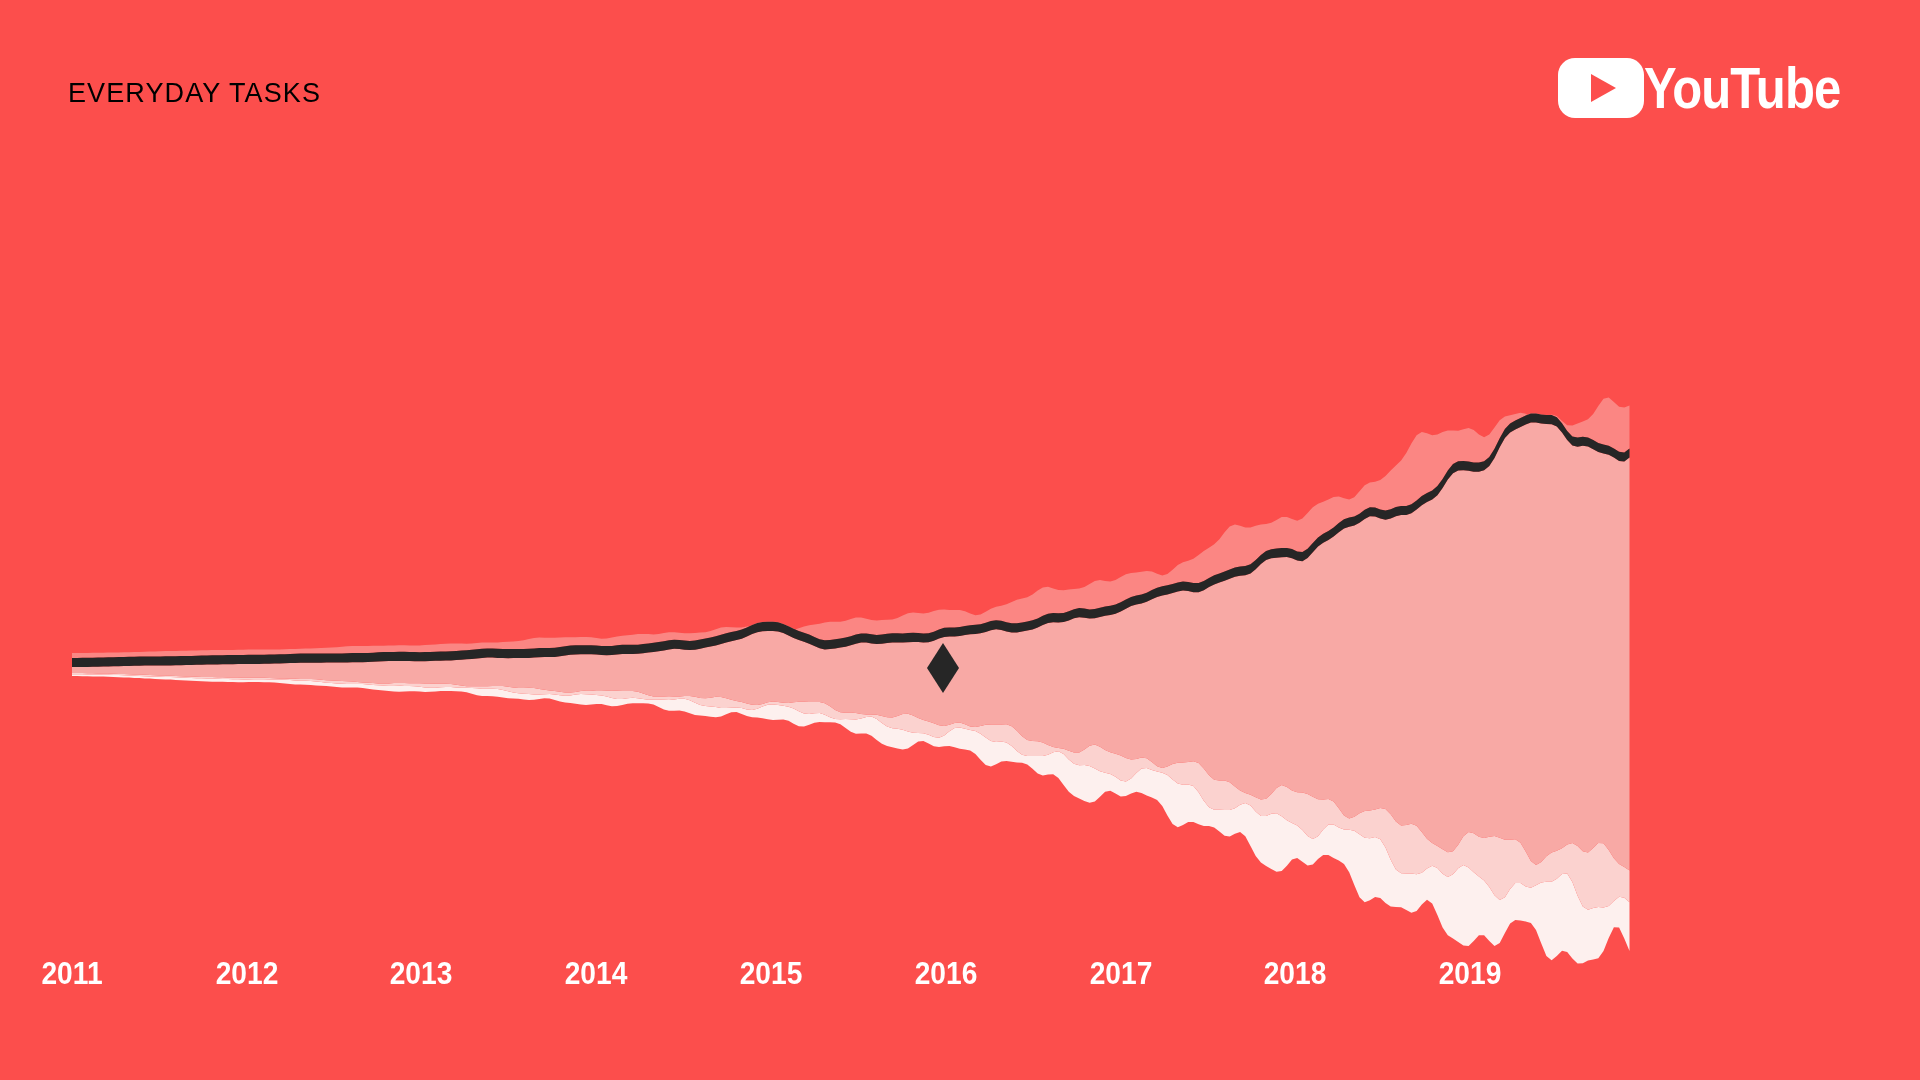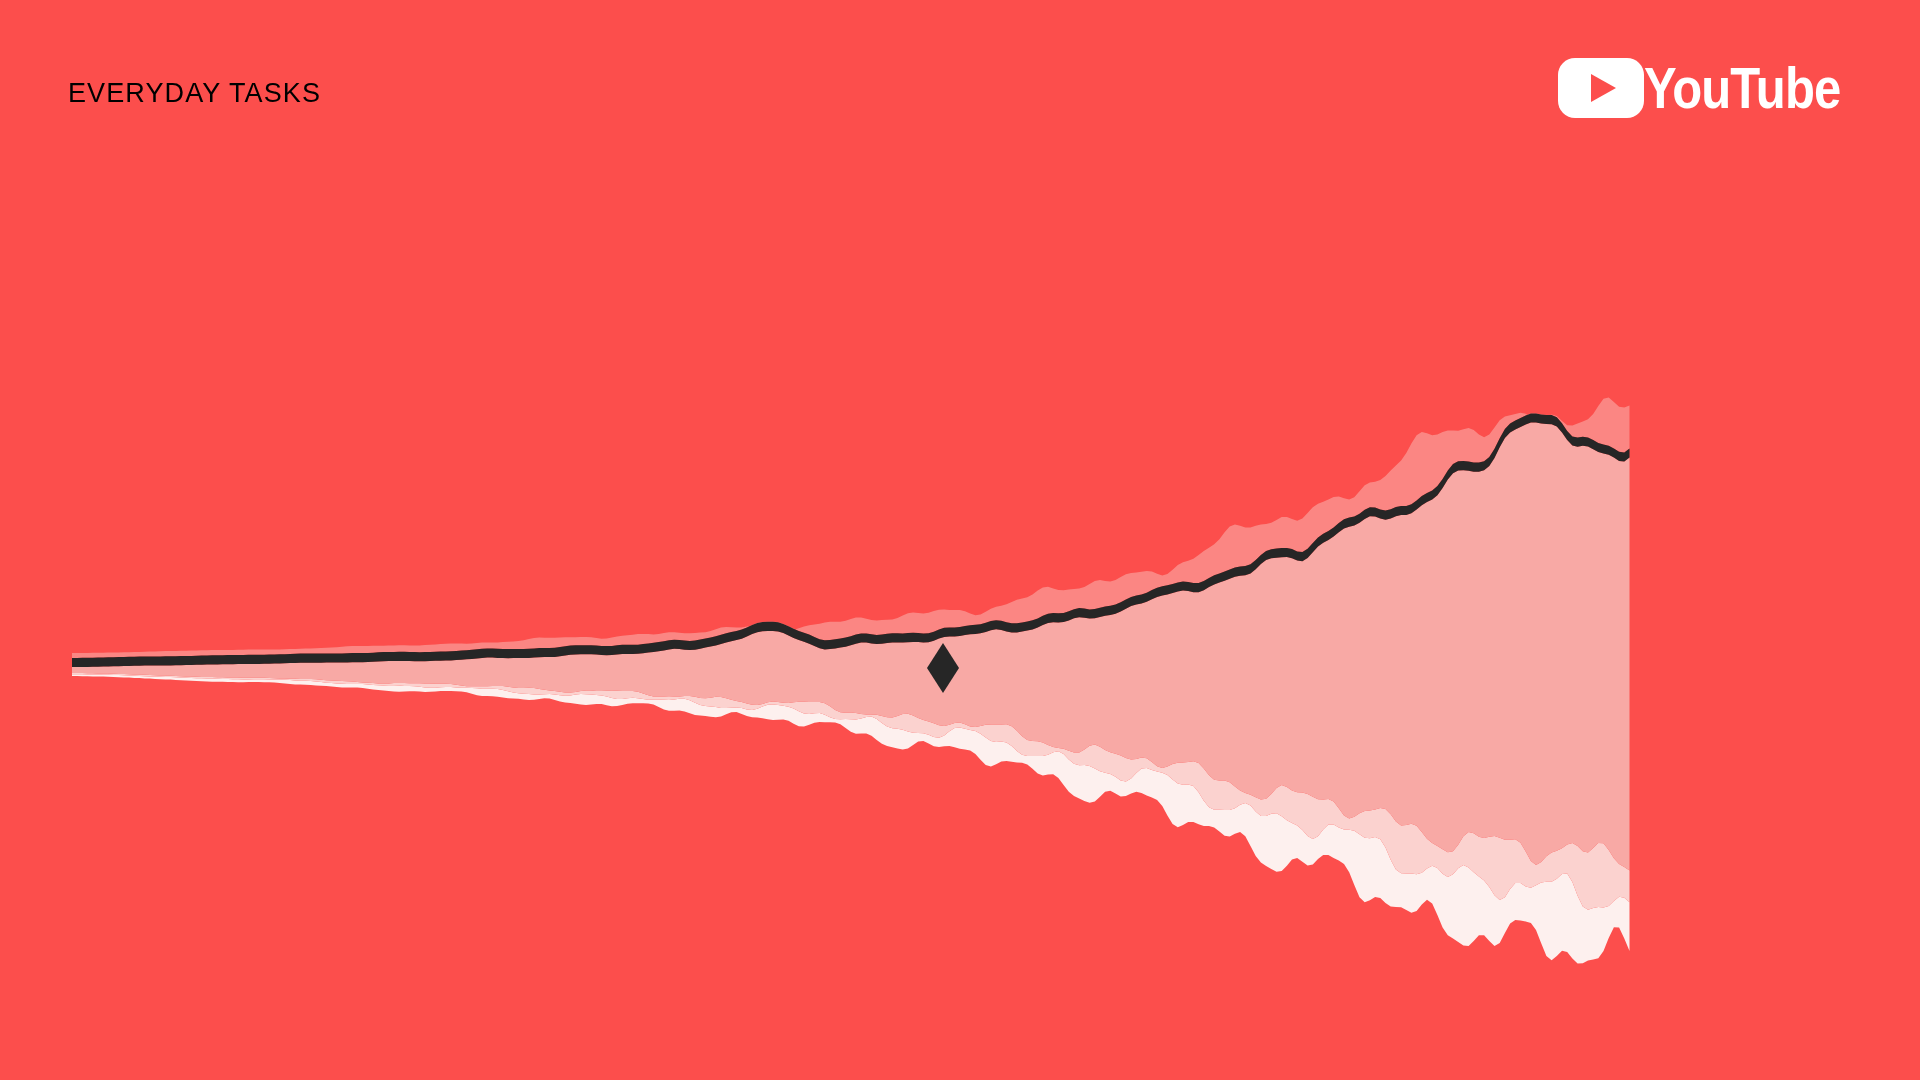--- a/index.html
+++ b/index.html
@@ -169,14 +169,25 @@
 
     <div id="eyebrow">EVERYDAY TASKS</div>
 
     <div id="yt-logo">
       <div id="yt-mark"></div>
       <div id="yt-word">YouTube</div>
     </div>
   </div>
 
 
+  <div id="x-axis">
+      <div class="x-tick" style="left: 72px;">2011</div>
+      <div class="x-tick" style="left: 247px;">2012</div>
+      <div class="x-tick" style="left: 421px;">2013</div>
+      <div class="x-tick" style="left: 596px;">2014</div>
+      <div class="x-tick" style="left: 771px;">2015</div>
+      <div class="x-tick" style="left: 946px;">2016</div>
+      <div class="x-tick" style="left: 1121px;">2017</div>
+      <div class="x-tick" style="left: 1295px;">2018</div>
+      <div class="x-tick" style="left: 1470px;">2019</div>
+    </div>
 
 </div>
 
 </body></html>

